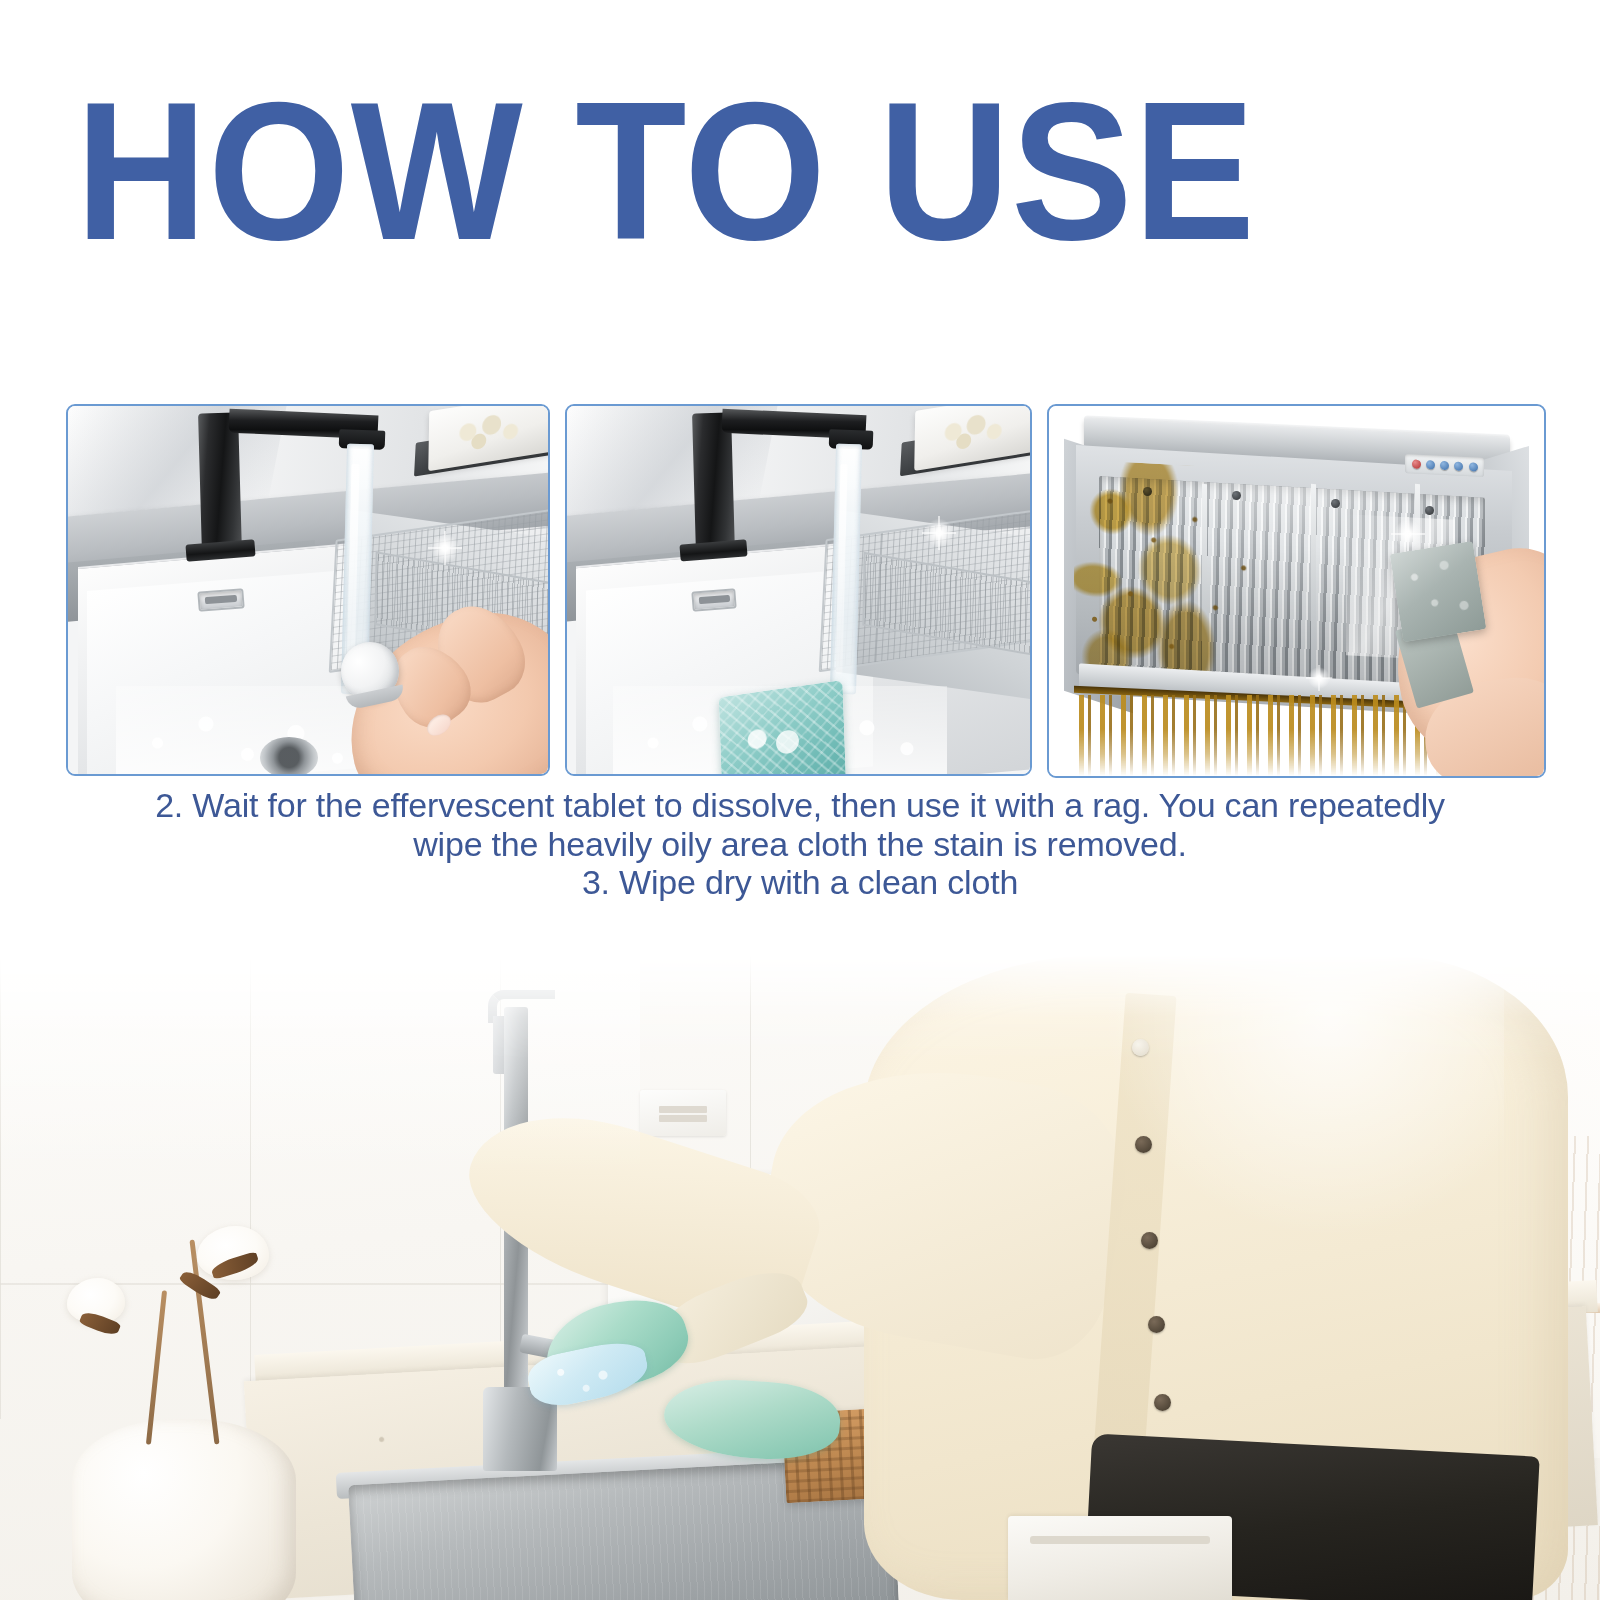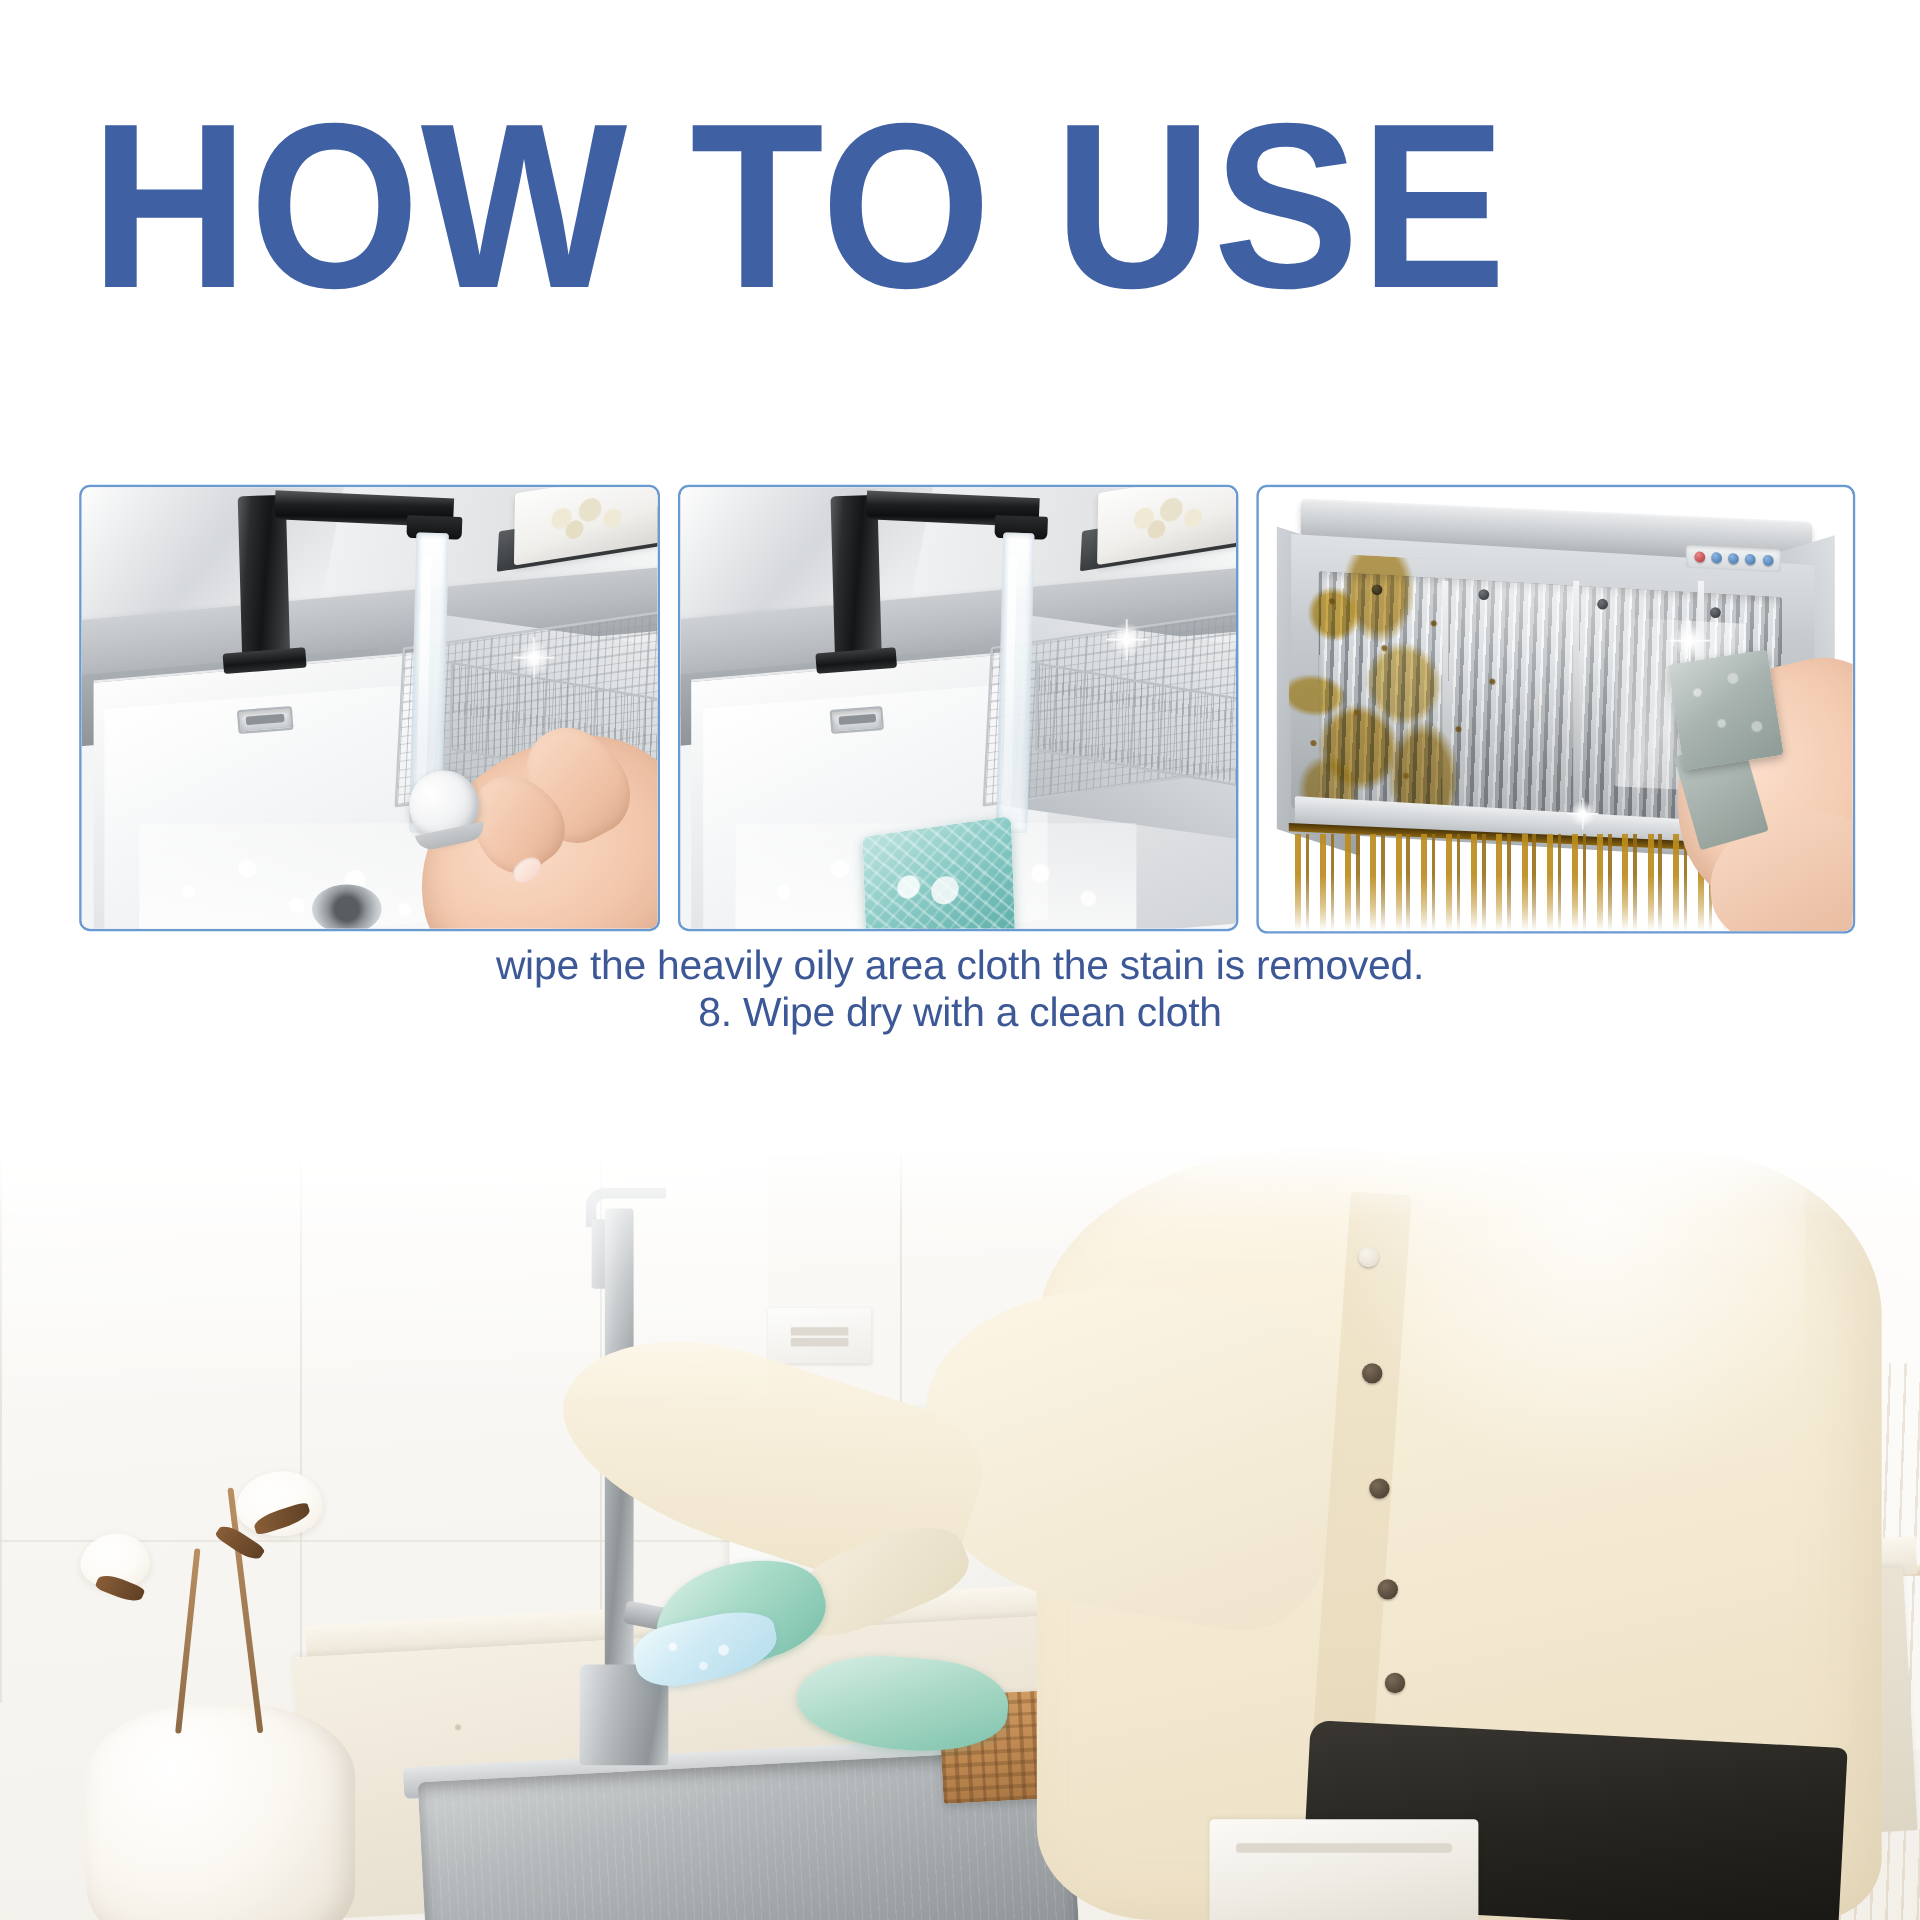--- a/index.html
+++ b/index.html
@@ -811,22 +811,23 @@
           <div class="hd-sponge"></div>
           <div class="sk-sparkle" style="right:24%;top:30%;"></div>
           <div class="sk-sparkle" style="left:52%;top:70%;width:26px;height:26px;"></div>
         </div>
       </div>
     </div>
 
   </div>
 
   <div class="steps">
+    <p>2. Wait for the effervescent tablet to dissolve, then use it with a rag. You can repeatedly</p>
     <p>wipe the heavily oily area cloth the stain is removed.</p>
-    <p>8. Wipe dry with a clean cloth</p>
+    <p>3. Wipe dry with a clean cloth</p>
   </div>
 
   <div class="hero">
     <div class="hero-inner">
       <div class="h-wall"></div>
       <div class="h-wall-tile"></div>
       <div class="h-wall-right"></div>
       <div class="h-woodwall"></div>
 
       <div class="h-outlet"></div>

